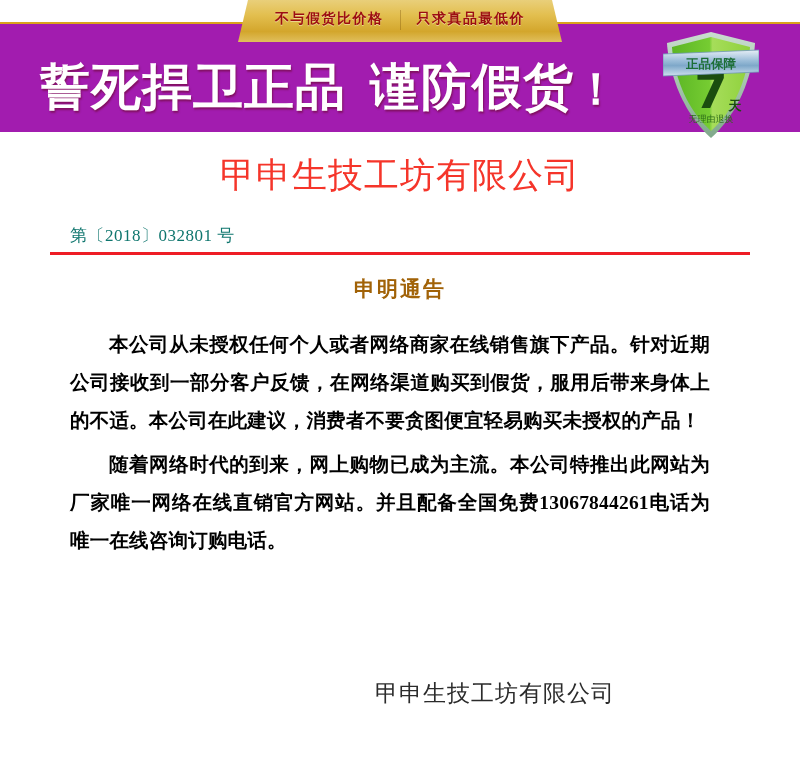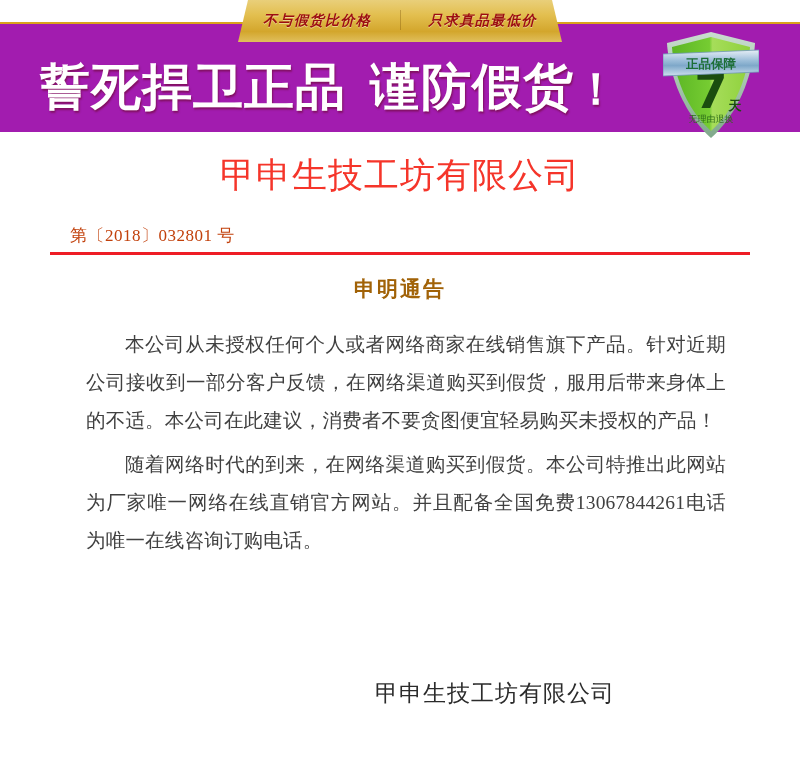--- a/index.html
+++ b/index.html
@@ -46,24 +46,23 @@
     background: linear-gradient(180deg,#e9cf7a 0%, #e3bf50 35%, #d3a62c 75%, #e0bf5d 100%);
     clip-path: polygon(10px 0, 314px 0, 324px 42px, 0px 42px);
     box-shadow: 0 1px 2px rgba(0,0,0,0.25);
     display: flex;
     align-items: center;
     justify-content: center;
     z-index: 4;
   }
   .ribbon-inner {
     display: flex;
-    align-items: flex-end;
-    gap: 16px;
+    align-items: flex-start;
+    gap: 4px;
     transform: translateY(-1px);
-    font-style: italic;
   }
   .ribbon-text {
     font-family: "DejaVu Sans", "Liberation Sans", sans-serif;
     font-size: 14px;
     font-weight: bold;
     color: #9c0d12;
     letter-spacing: 1.5px;
     padding: 0 12px;
     white-space: nowrap;
     text-shadow: 0 1px 0 rgba(255,255,230,0.45);
@@ -116,21 +115,21 @@
     letter-spacing: 1px;
   }
 
   .meta-row {
     position: absolute;
     left: 70px;
     top: 224px;
     width: 680px;
     display: flex;
     font-size: 17px;
-    color: #c2410c;
+    color: #0f766e;
     letter-spacing: 0.5px;
   }
   .meta-no   { width: 290px; }
   .meta-sec  { width: 195px; }
   .meta-sign { flex: 1; }
 
   .divider {
     position: absolute;
     left: 50px;
     top: 252px;
@@ -146,29 +145,30 @@
     width: 800px;
     text-align: center;
     font-size: 21px;
     font-weight: bold;
     letter-spacing: 2px;
     color: #a16207;
   }
 
   .body-text {
     position: absolute;
-    left: 86px;
+    left: 70px;
     top: 326px;
     width: 640px;
     font-size: 19.5px;
     line-height: 38px;
-    color: #404040;
+    color: #000000;
     letter-spacing: 0.2px;
     text-align: justify;
     text-justify: inter-ideograph;
+    font-weight: bold;
   }
   .body-text p {
     margin: 0 0 6px 0;
     text-indent: 2em;
   }
   .body-text p.last { margin-bottom: 0; }
 
   .signature {
     position: absolute;
     left: 0;
@@ -240,16 +240,16 @@
 <div class="meta-row">
   <span class="meta-no">第〔2018〕032801 号</span>
 </div>
 
 <div class="divider"></div>
 
 <div class="doc-title">申明通告</div>
 
 <div class="body-text">
   <p>本公司从未授权任何个人或者网络商家在线销售旗下产品。针对近期公司接收到一部分客户反馈，在网络渠道购买到假货，服用后带来身体上的不适。本公司在此建议，消费者不要贪图便宜轻易购买未授权的产品！</p>
-  <p>随着网络时代的到来，在网络渠道购买到假货。本公司特推出此网站为厂家唯一网络在线直销官方网站。并且配备全国免费13067844261电话为唯一在线咨询订购电话。</p>
+  <p>随着网络时代的到来，网上购物已成为主流。本公司特推出此网站为厂家唯一网络在线直销官方网站。并且配备全国免费13067844261电话为唯一在线咨询订购电话。</p>
 </div>
 
 <div class="signature">甲申生技工坊有限公司</div>
 
 </body></html>

